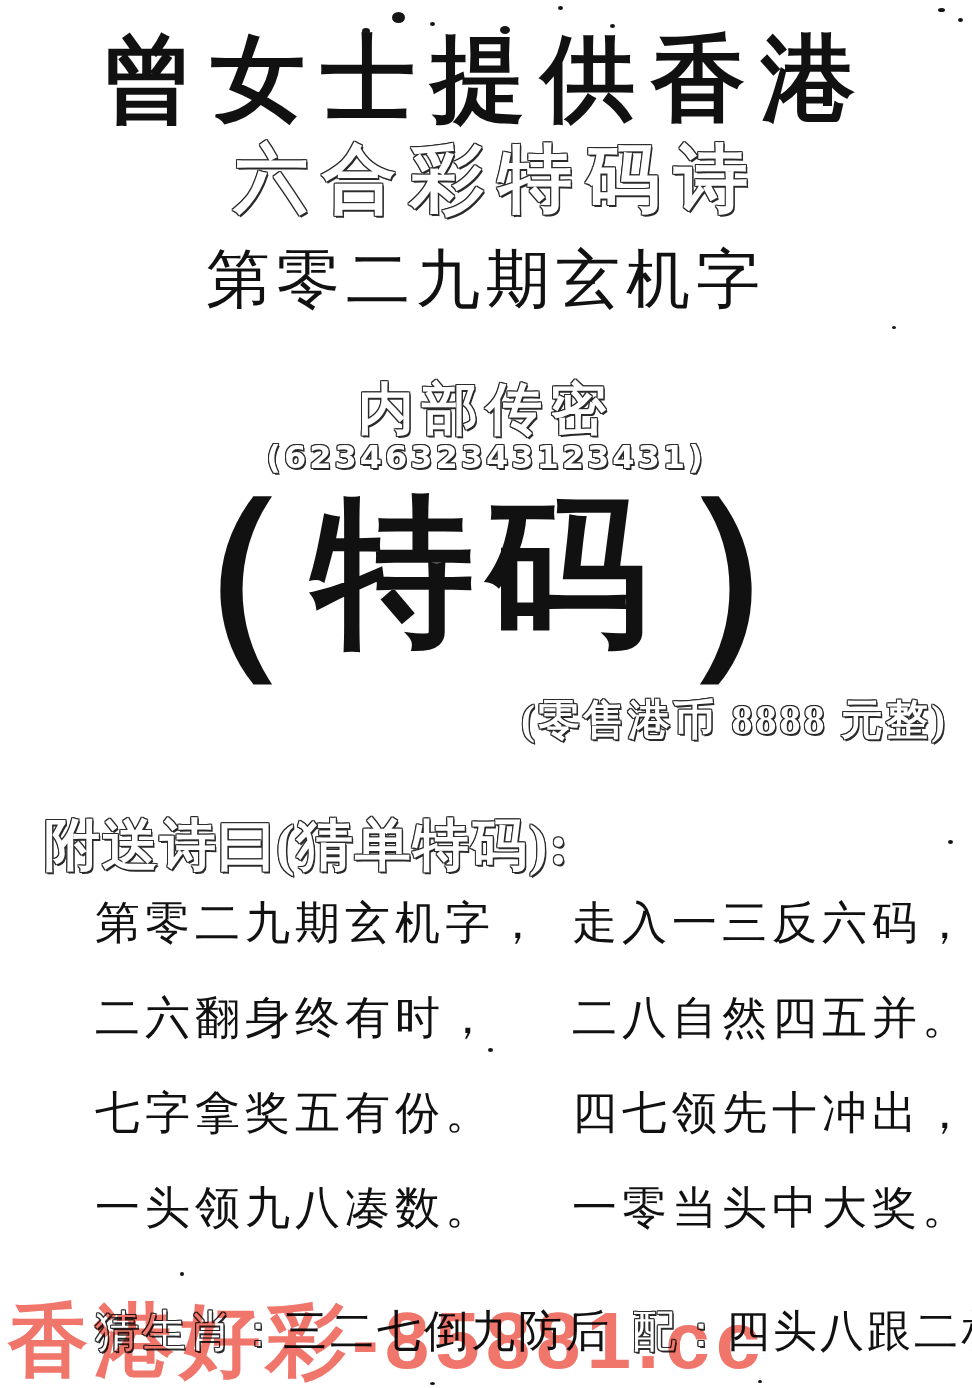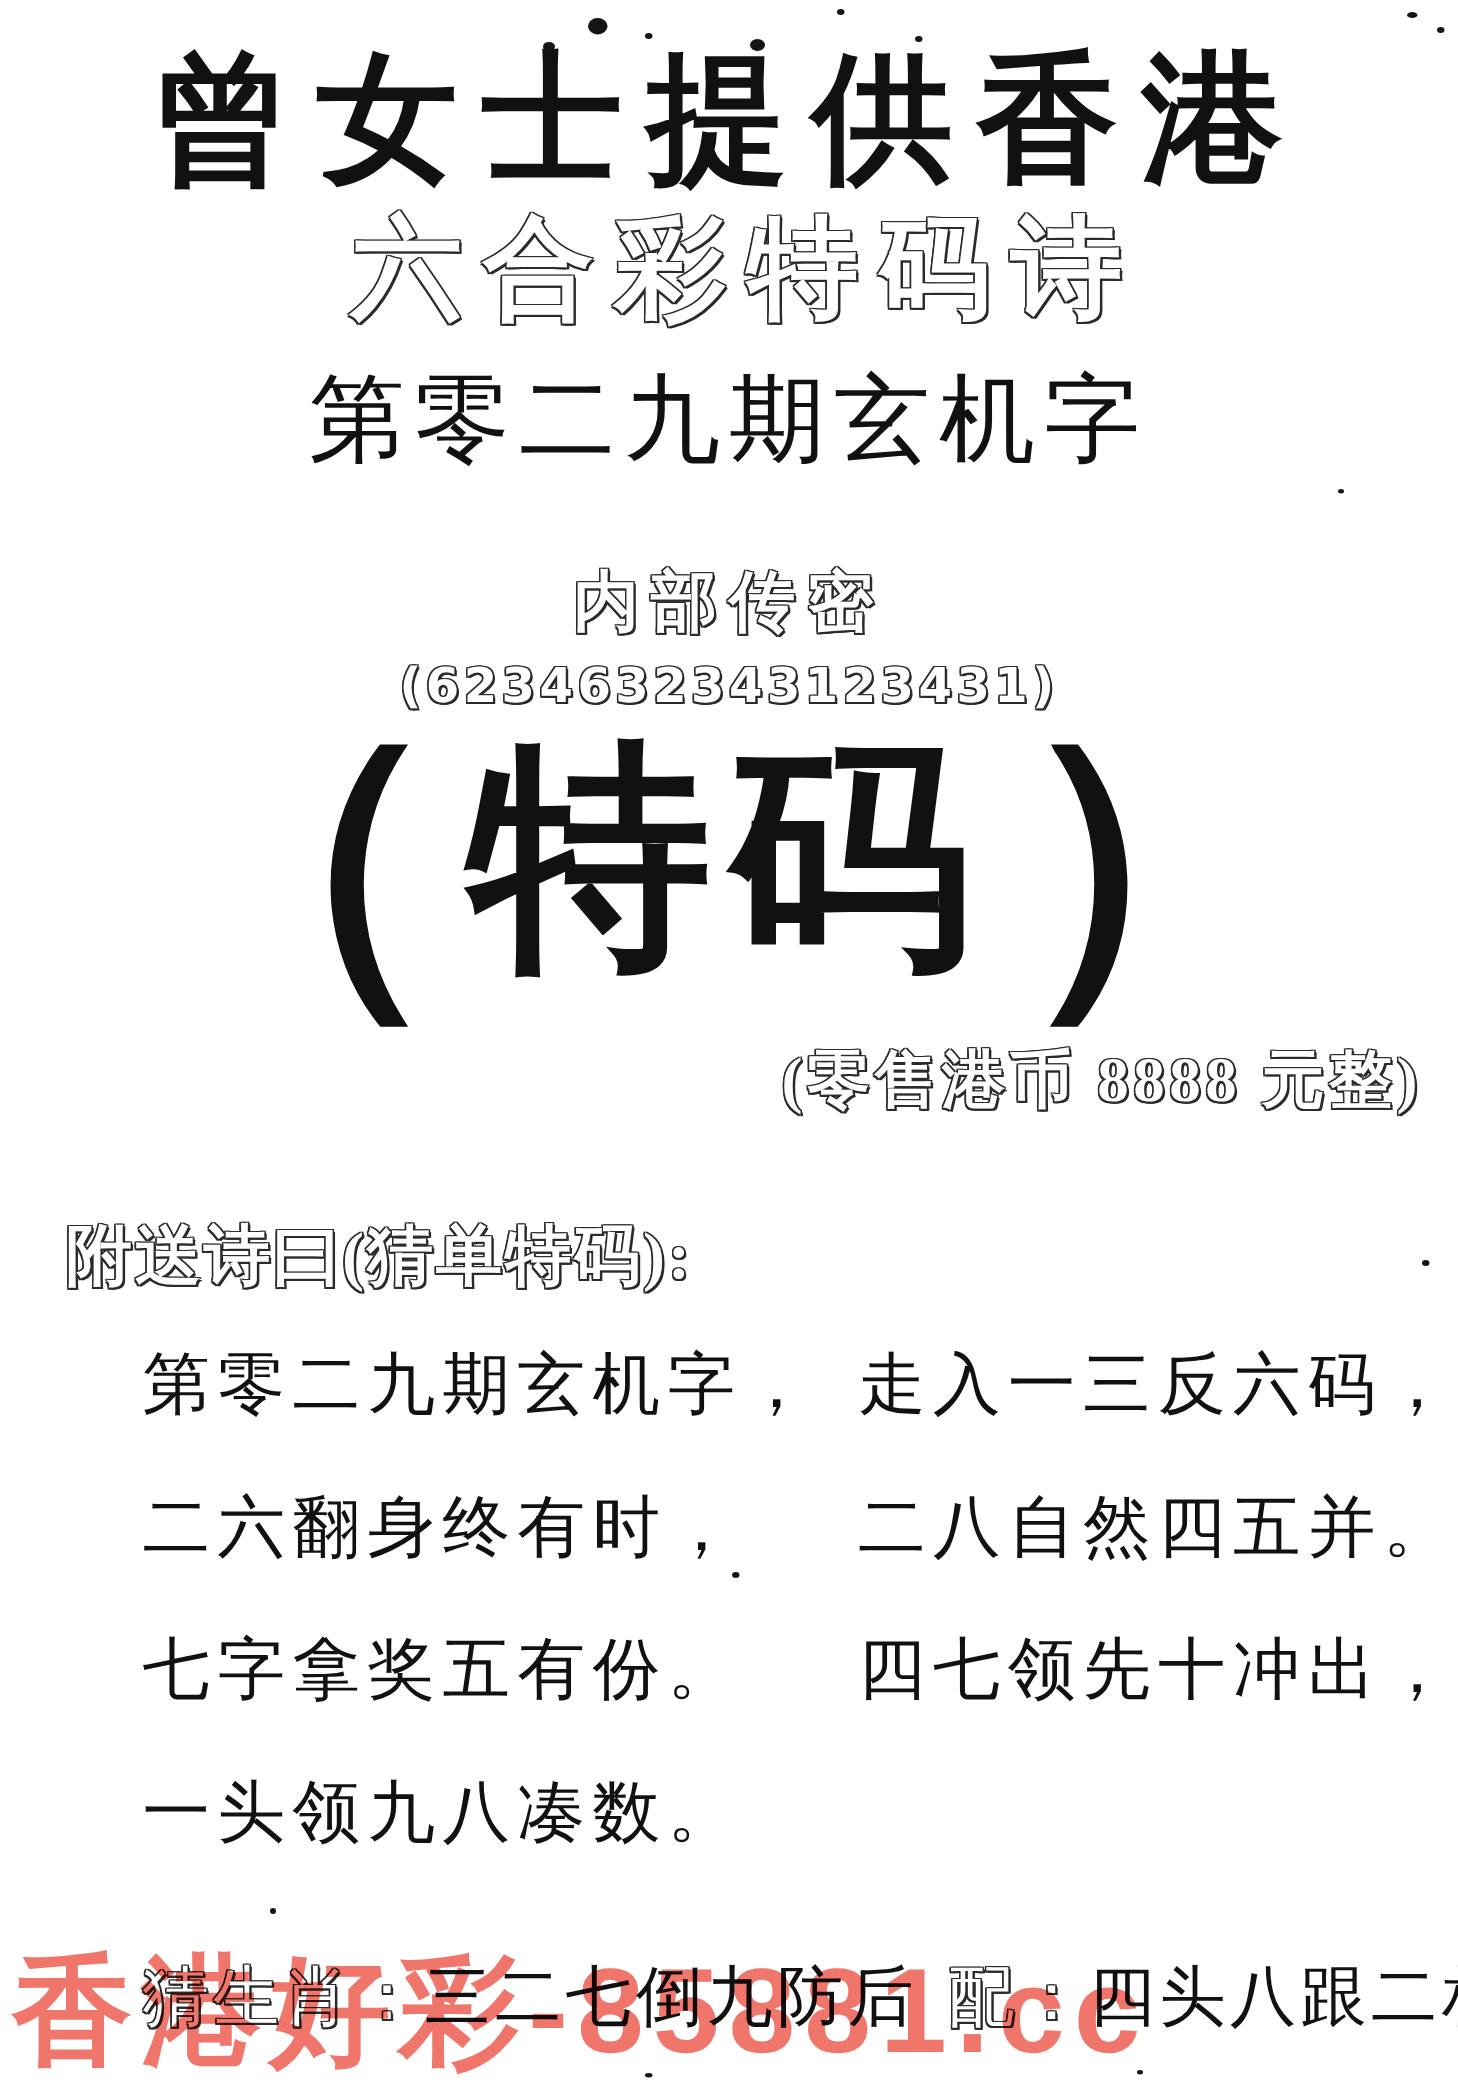--- a/index.html
+++ b/index.html
@@ -16,28 +16,28 @@
     color:#ffffff;
     text-shadow:
       1px 0 0 #2b2b2b,-1px 0 0 #2b2b2b,0 1px 0 #2b2b2b,0 -1px 0 #2b2b2b,
       1px 1px 0 #2b2b2b,-1px 1px 0 #2b2b2b,1px -1px 0 #2b2b2b,-1px -1px 0 #2b2b2b,
       1.6px 1.6px 0 #2b2b2b;
   }
   .title1{top:16px;font-size:94px;font-weight:bold;letter-spacing:16px;white-space:nowrap;}
   .title2{top:130px;font-size:74px;font-weight:bold;letter-spacing:14px;white-space:nowrap;padding-left:12px;}
   .issue{top:236px;font-size:64px;letter-spacing:6px;white-space:nowrap;}
   .notice{top:372px;left:0;width:100%;display:flex;justify-content:center;gap:74px;
-          font-size:44px;font-weight:bold;letter-spacing:8px;font-family:Liberation Serif, serif;}
+          font-size:56px;font-weight:bold;letter-spacing:8px;font-family:Liberation Serif, serif;}
   .numbers{top:438px;font-size:32px;font-weight:bold;letter-spacing:3px;
            font-family:"DejaVu Sans","Liberation Sans",sans-serif;white-space:nowrap;}
   .special{top:468px;left:0;width:100%;display:flex;justify-content:center;align-items:center;}
   .special .paren{font-size:212px;font-weight:bold;line-height:1;}
   .special .label{font-size:162px;font-weight:bold;letter-spacing:12px;line-height:1.15;margin:0 14px;}
   .price{top:692px;right:24px;font-size:42px;font-weight:bold;letter-spacing:3px;white-space:nowrap;}
-  .poem-heading{top:808px;left:44px;font-size:44px;font-weight:bold;letter-spacing:2px;white-space:nowrap;}
+  .poem-heading{top:808px;left:44px;font-size:56px;font-weight:bold;letter-spacing:2px;white-space:nowrap;}
   .poem-col{top:876px;font-size:45px;line-height:95px;letter-spacing:5px;white-space:nowrap;}
   .poem-left{left:95px;}
   .poem-right{left:572px;}
   .footer{top:1302px;left:95px;font-size:44px;letter-spacing:3px;white-space:nowrap;}
   .footer .seg{display:inline-block;}
   .footer .pair{margin-left:20px;}
   .watermark{
     top:1288px;left:8px;font-size:80px;font-weight:bold;letter-spacing:6px;
     font-family:"Liberation Sans","DejaVu Sans",sans-serif;
     color:#f0756a;mix-blend-mode:multiply;z-index:5;white-space:nowrap;
@@ -70,20 +70,21 @@
 <div class="abs poem-col poem-left">
   <div>第零二九期玄机字，</div>
   <div>二六翻身终有时，</div>
   <div>七字拿奖五有份。</div>
   <div>一头领九八凑数。</div>
 </div>
 <div class="abs poem-col poem-right">
   <div>走入一三反六码，</div>
   <div>二八自然四五并。</div>
   <div>四七领先十冲出，</div>
+  <div>一零当头中大奖。</div>
 </div>
 
 <div class="abs footer">
   <span class="seg hollow">猜生肖：</span><span class="seg">三二七倒九防后</span><span class="seg hollow pair">配：</span><span class="seg">四头八跟二相随</span>
 </div>
 
 <div class="abs watermark">香港好彩-85881.cc</div>
 
 <div class="speck" style="left:392px;top:12px;width:13px;height:11px;"></div>
 <div class="speck" style="left:362px;top:28px;width:8px;height:6px;"></div>

